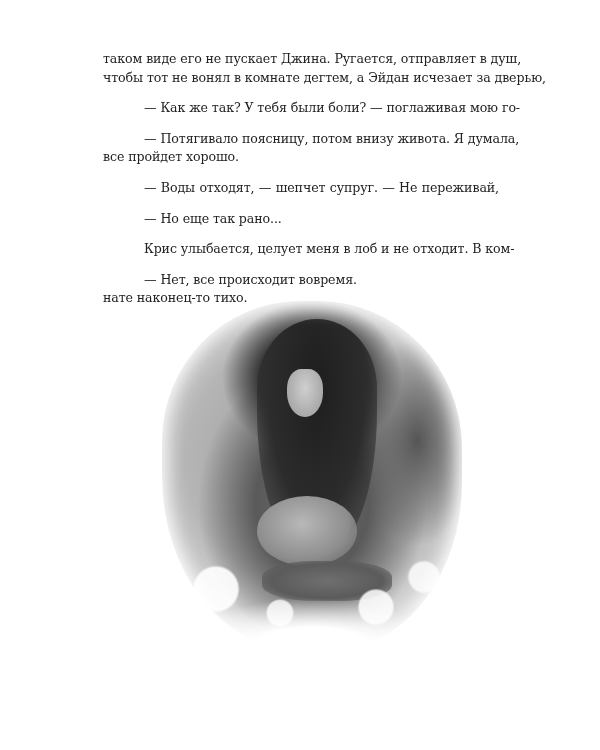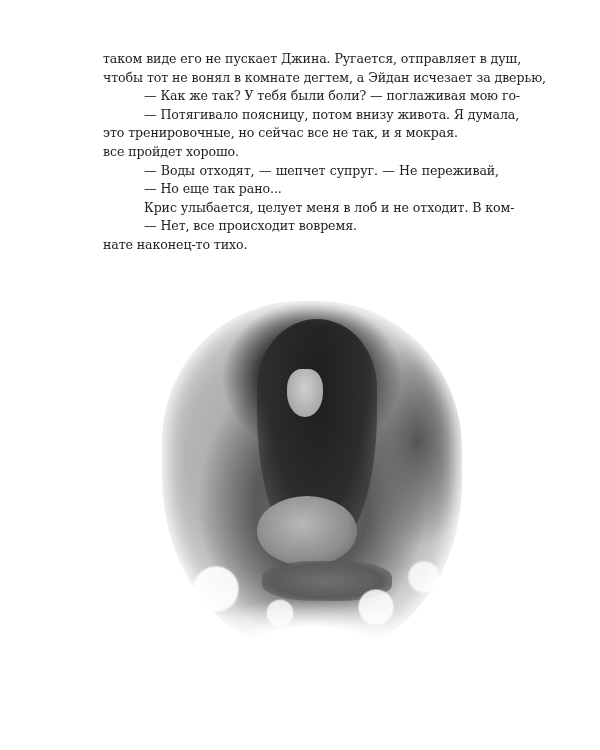--- a/index.html
+++ b/index.html
@@ -8,21 +8,21 @@
     position: absolute; left: 0; top: 3px; width: 600px; height: 750px; background: #fff;
   }
   .text-block {
     position: absolute; left: 103px; top: 47px; width: 396px;
     font-family: "DejaVu Serif", "Liberation Serif", serif;
     font-size: 12.6px; line-height: 18.6px; color: #222;
     letter-spacing: -0.1px;
   }
   .line { display: block; white-space: nowrap; text-align: justify; text-align-last: justify; height: 18.6px; }
   .line.last { text-align-last: left; }
-  .line.indent { padding-left: 41px; }
+  .line.indent { padding-left: 41px; margin-top: 12px; }
   .illustration {
     position: absolute; left: 162px; top: 298px; width: 300px; height: 350px;
   }
   .ill-bg {
     position: absolute; inset: 0;
     border-radius: 46% 48% 44% 46% / 40% 42% 48% 50%;
     background:
       radial-gradient(ellipse 30% 22% at 50% 22%, #2a2a2a 0%, #3a3a3a 60%, rgba(60,60,60,0) 100%),
       radial-gradient(ellipse 38% 40% at 50% 58%, #6a6a6a 0%, #5a5a5a 50%, rgba(90,90,90,0) 100%),
       radial-gradient(ellipse 20% 30% at 85% 40%, #555 0%, rgba(85,85,85,0) 100%),
@@ -67,21 +67,20 @@
 </style>
 </head>
 <body>
 
 <div class="page">
   <div class="text-block">
     <span class="line">таком виде его не пускает Джина. Ругается, отправляет в душ,</span>
     <span class="line">чтобы тот не вонял в комнате дегтем, а Эйдан исчезает за дверью,</span>
     <span class="line indent">— Как же так? У тебя были боли? — поглаживая мою го-</span>
     <span class="line indent">— Потягивало поясницу, потом внизу живота. Я думала,</span>
-    <span class="line last">это тренировочные, но сейчас все не так, и я мокрая.</span>
     <span class="line last">все пройдет хорошо.</span>
     <span class="line indent">— Воды отходят, — шепчет супруг. — Не переживай,</span>
     <span class="line indent last">— Но еще так рано...</span>
     <span class="line indent">Крис улыбается, целует меня в лоб и не отходит. В ком-</span>
     <span class="line indent last">— Нет, все происходит вовремя.</span>
     <span class="line last">нате наконец-то тихо.</span>
   </div>
 
   <div class="illustration">
     <div class="ill-bg"></div>

